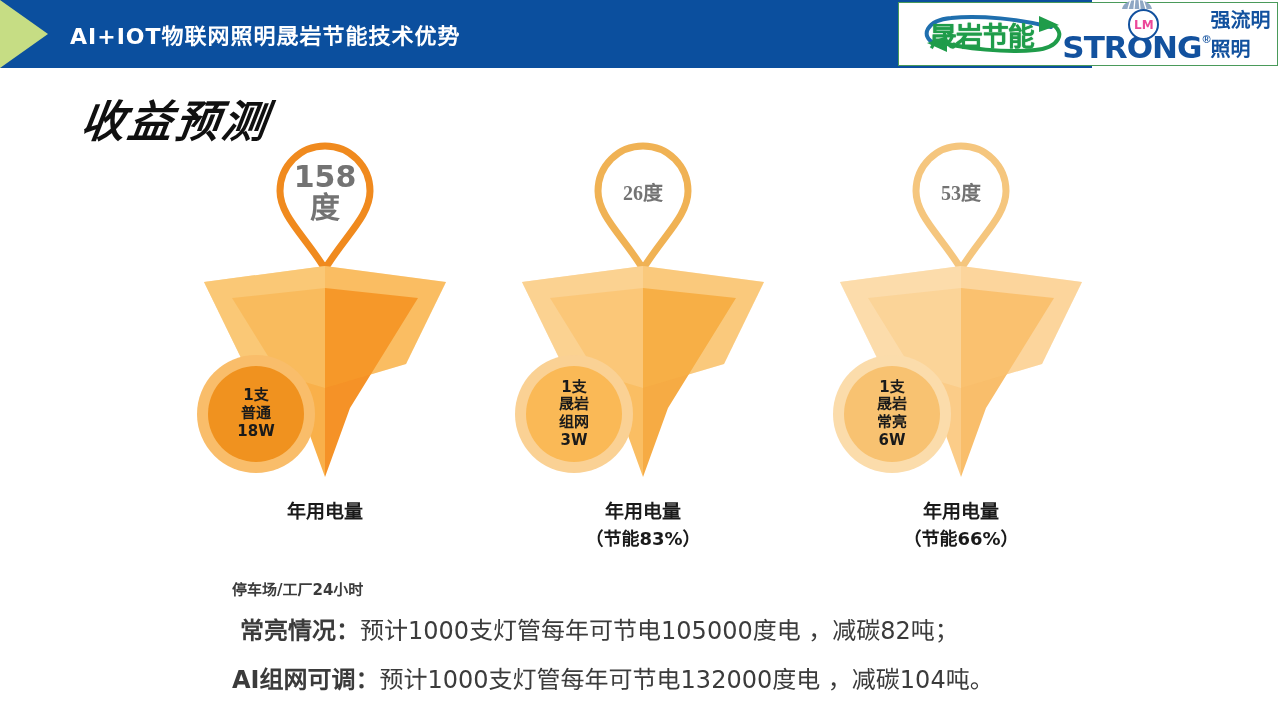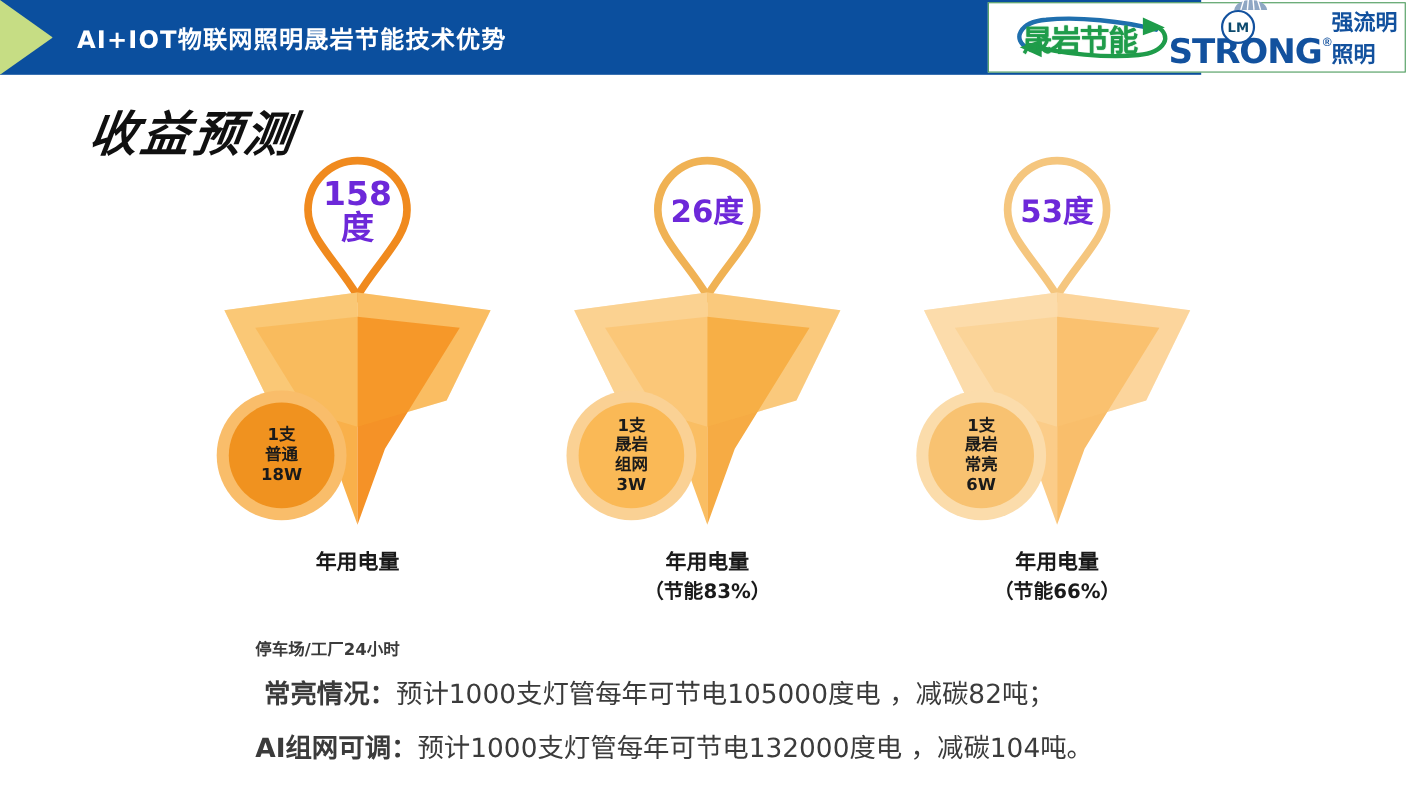--- a/index.html
+++ b/index.html
@@ -53,24 +53,24 @@
   }
   #logo-strong{
     display:flex;align-items:flex-end;margin-left:8px;position:relative;
   }
   #logo-strong .word{
     font-size:31px;font-weight:bold;color:#12519e;
     font-family:"DejaVu Sans","Liberation Sans",sans-serif;
     letter-spacing:-1px;line-height:1;position:relative;
   }
   #logo-strong .lmbadge{
-    position:absolute;left:48px;top:4px;width:27px;height:27px;
+    position:absolute;left:66px;top:4px;width:27px;height:27px;
     border-radius:50%;background:#ffffff;border:2px solid #12519e;
     display:flex;align-items:center;justify-content:center;
-    font-size:12px;font-weight:bold;color:#0c4a6e;
+    font-size:12px;font-weight:bold;color:#ec4899;
     font-family:"DejaVu Sans","Liberation Sans",sans-serif;
   }
   #logo-strong .fan{position:absolute;left:58px;top:-11px;width:34px;height:16px;}
   #logo-strong .reg{
     font-size:11px;color:#12519e;font-weight:bold;
     position:relative;top:-18px;left:1px;
   }
   #logo-strong .cn{
     font-size:20px;font-weight:bold;color:#12519e;
     font-family:"DejaVu Sans","Liberation Sans",sans-serif;
@@ -91,26 +91,26 @@
   #col-0{left:165px;}
   #col-1{left:483px;}
   #col-2{left:801px;}
 
   
   .pin{position:absolute;left:50%;top:0;width:106px;height:135px;margin-left:-53px;}
   .pin svg{display:block;}
   .pin-label{
     position:absolute;left:0;top:0;width:106px;height:106px;
     display:flex;flex-direction:column;align-items:center;justify-content:center;
-    color:#6d28d9;font-weight:bold;line-height:1.02;
+    color:#737373;font-weight:bold;line-height:1.02;
     font-family:"DejaVu Sans","Liberation Sans",sans-serif;
     pointer-events:none;
   }
   .pin-label.two-line{font-size:30px;}
-  .pin-label.one-line{font-size:28px;}
+  .pin-label.one-line{font-size:20px;font-family:Liberation Serif, serif;}
 
   
   .funnel{position:absolute;left:50%;top:118px;width:250px;height:225px;margin-left:-125px;}
 
   
   .bubble{
     position:absolute;left:32px;top:215px;width:118px;height:118px;
     border-radius:50%;
   }
   .bubble .core{

